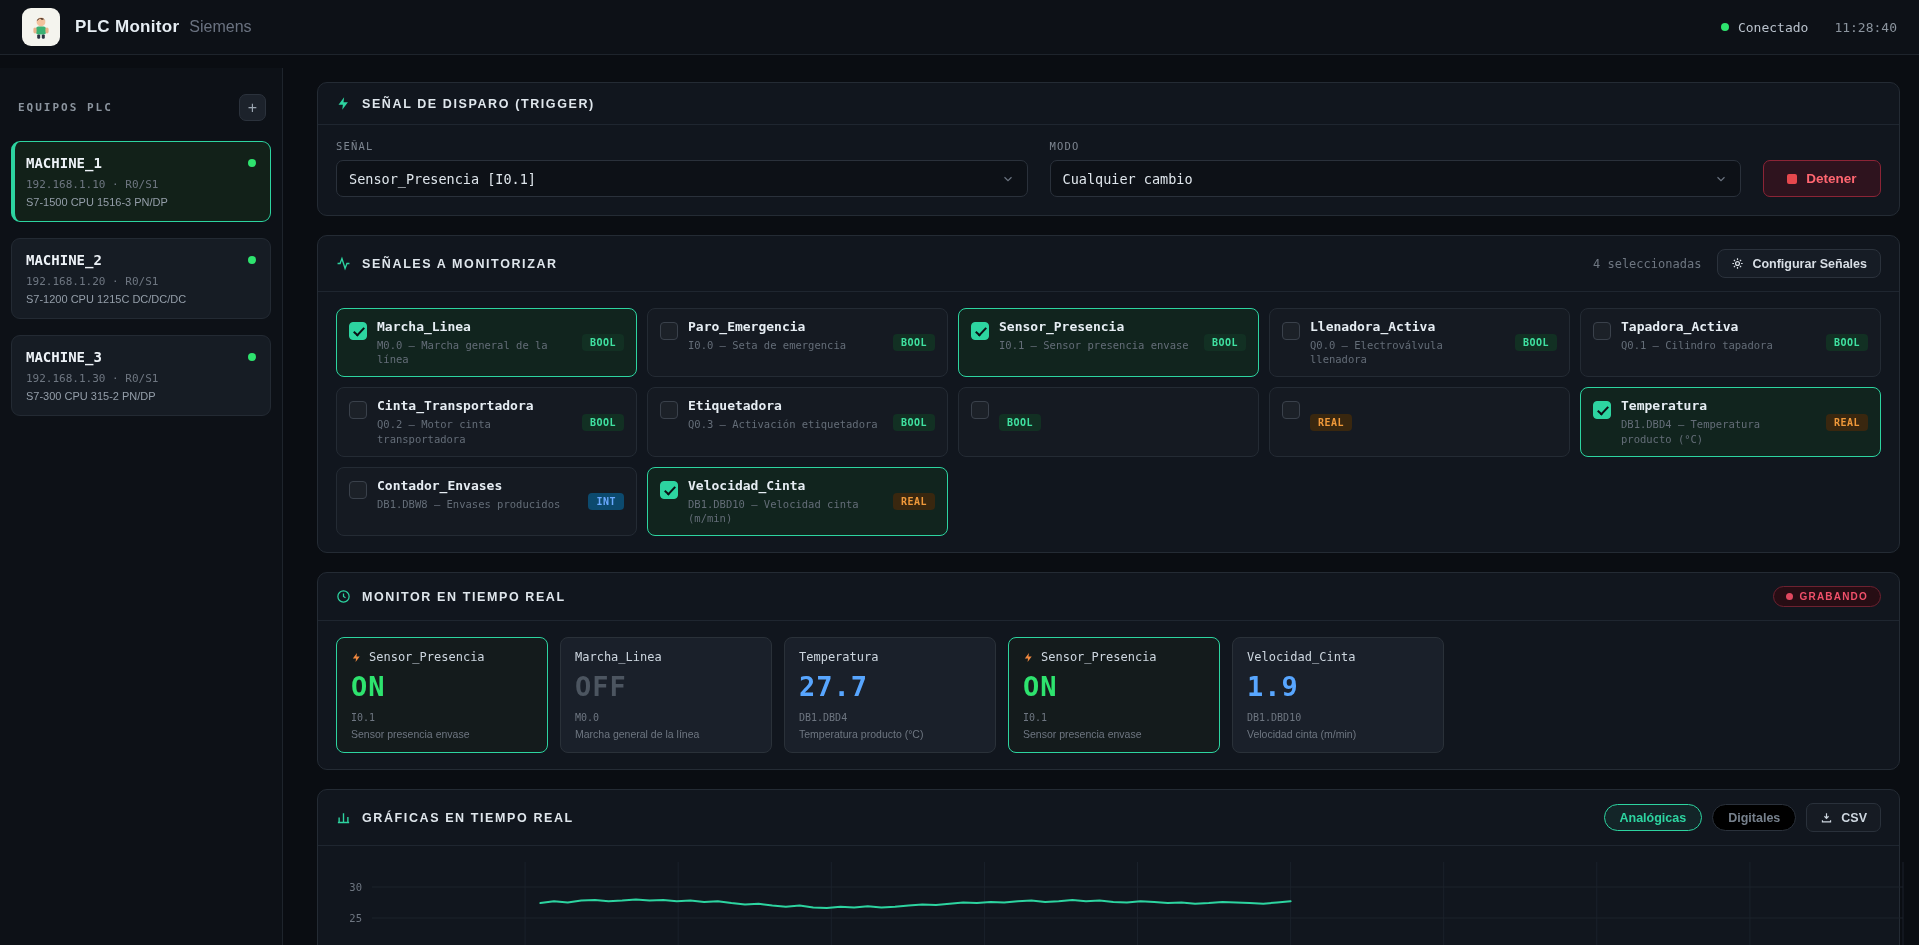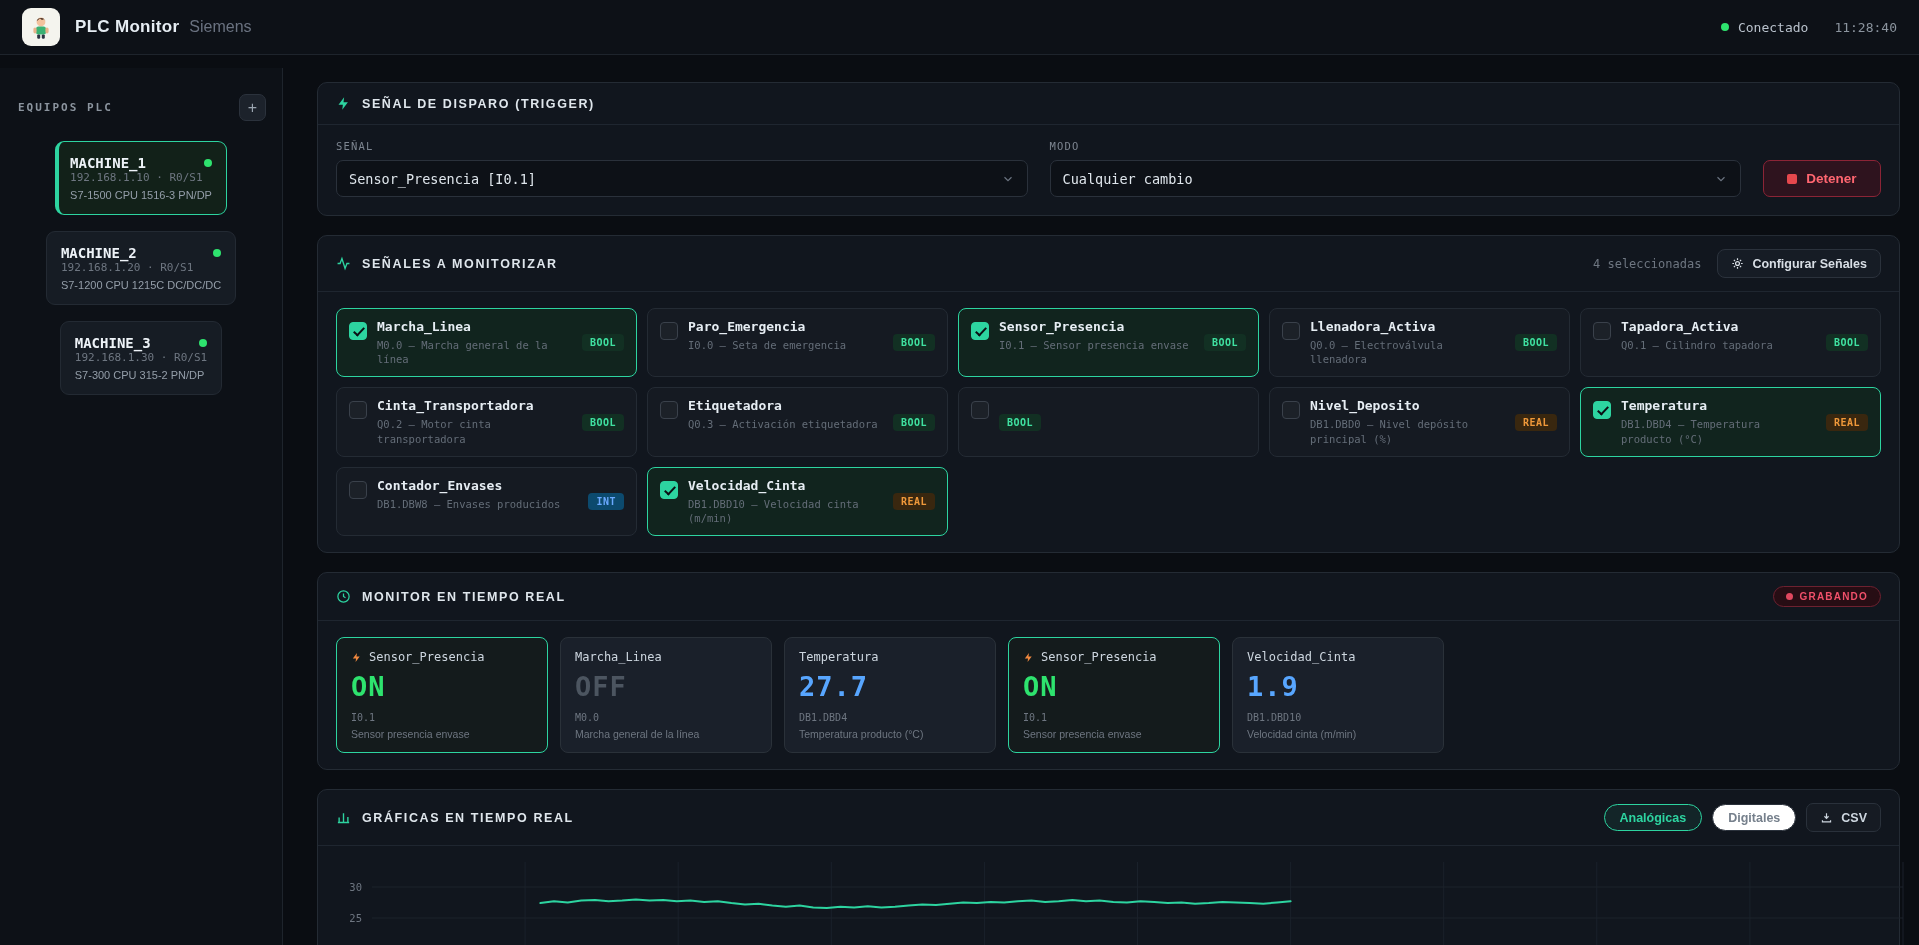--- a/index.html
+++ b/index.html
@@ -30,31 +30,31 @@
   .sidebar {
     position:absolute; top:68px; left:0; bottom:0; width:283px;
     background:#0d1117; border-right:1px solid #1e242c; padding:26px 11px 0 11px;
   }
   .side-head { display:flex; align-items:center; justify-content:space-between; padding:0 5px 0 7px; }
   .side-title { font-family:"DejaVu Sans Mono",monospace; font-size:11px; font-weight:bold; letter-spacing:2px; color:#8b949e; }
   .add-btn {
     width:27px; height:27px; border-radius:7px; background:#1c222b; border:1px solid #2b323c;
     color:#9aa4b0; font-size:16px; line-height:1; display:flex; align-items:center; justify-content:center; cursor:pointer;
   }
-  .machine-list { margin-top:20px; display:flex; flex-direction:column; gap:16px;align-items:center; }
+  .machine-list { margin-top:20px; display:flex; flex-direction:column; gap:16px; }
   .machine {
     background:#161c24; border:1px solid #232a33; border-radius:9px; padding:13px 14px;
     cursor:pointer;
   }
   .machine.selected {
     background:#122119; border:1px solid #2dd4a0; border-left:4px solid #2dd4a0; padding-left:11px;
   }
   .m-top { display:flex; align-items:center; justify-content:space-between; }
   .m-name { font-family:"DejaVu Sans Mono",monospace; font-size:14px; font-weight:bold; color:#eef3f8; }
-  .m-ip { font-family:"DejaVu Sans Mono",monospace; font-size:11px; color:#6e7681; }
+  .m-ip { margin-top:7px; font-family:"DejaVu Sans Mono",monospace; font-size:11px; color:#6e7681; }
   .m-cpu { margin-top:5px; font-size:11px; color:#949ea9; }
 
   
   .main { position:absolute; top:55px; left:283px; right:0; bottom:0; padding:27px 19px 0 34px; overflow:hidden; }
   .section {
     background:#11161e; border:1px solid #242b34; border-radius:10px; margin-bottom:19px;
   }
   .sec-head {
     display:flex; align-items:center; gap:11px; padding:13px 18px; border-bottom:1px solid #1f2630;
   }
@@ -131,21 +131,21 @@
   .value-analog { color:#58a6ff; }
   .live-addr { font-family:"DejaVu Sans Mono",monospace; font-size:10px; color:#6e7681; }
   .live-desc { margin-top:5px; font-size:10.5px; color:#6e7681; }
 
   
   .pill {
     height:27px; padding:0 15px; border-radius:999px; font-size:12.5px; font-weight:bold;
     display:flex; align-items:center; cursor:pointer;
   }
   .pill-active { background:rgba(45,212,160,.08); border:1px solid #2dd4a0; color:#2dd4a0; }
-  .pill-idle { background:#ffffff; border:1px solid #2a313b; color:#76808c; }
+  .pill-idle { background:#000000; border:1px solid #2a313b; color:#76808c; }
   .csv-btn {
     height:29px; padding:0 13px; border-radius:7px; background:#161b23; border:1px solid #2a313b;
     color:#cdd6df; font-size:12.5px; font-weight:bold; display:flex; align-items:center; gap:8px; cursor:pointer;
   }
   .chart-body { padding:10px 16px 0 10px; }
   .chart-svg text { font-family:"DejaVu Sans Mono",monospace; font-size:10.5px; fill:#6e7681; }
 </style>
 </head>
 <body>
 
@@ -326,24 +326,20 @@
     <span class="badge badge-BOOL">BOOL</span>
   </div>
 
   <div class="sig">
     <span class="cb"></span>
     <span class="badge badge-BOOL">BOOL</span>
   </div>
 
   <div class="sig">
     <span class="cb"></span>
-    <div class="sig-main">
-      <div class="sig-name">Nivel_Deposito</div>
-      <div class="sig-detail">DB1.DBD0 — Nivel depósito principal (%)</div>
-    </div>
     <span class="badge badge-REAL">REAL</span>
   </div>
 
   <div class="sig checked">
     <span class="cb"></span>
     <div class="sig-main">
       <div class="sig-name">Temperatura</div>
       <div class="sig-detail">DB1.DBD4 — Temperatura producto (°C)</div>
     </div>
     <span class="badge badge-REAL">REAL</span>

